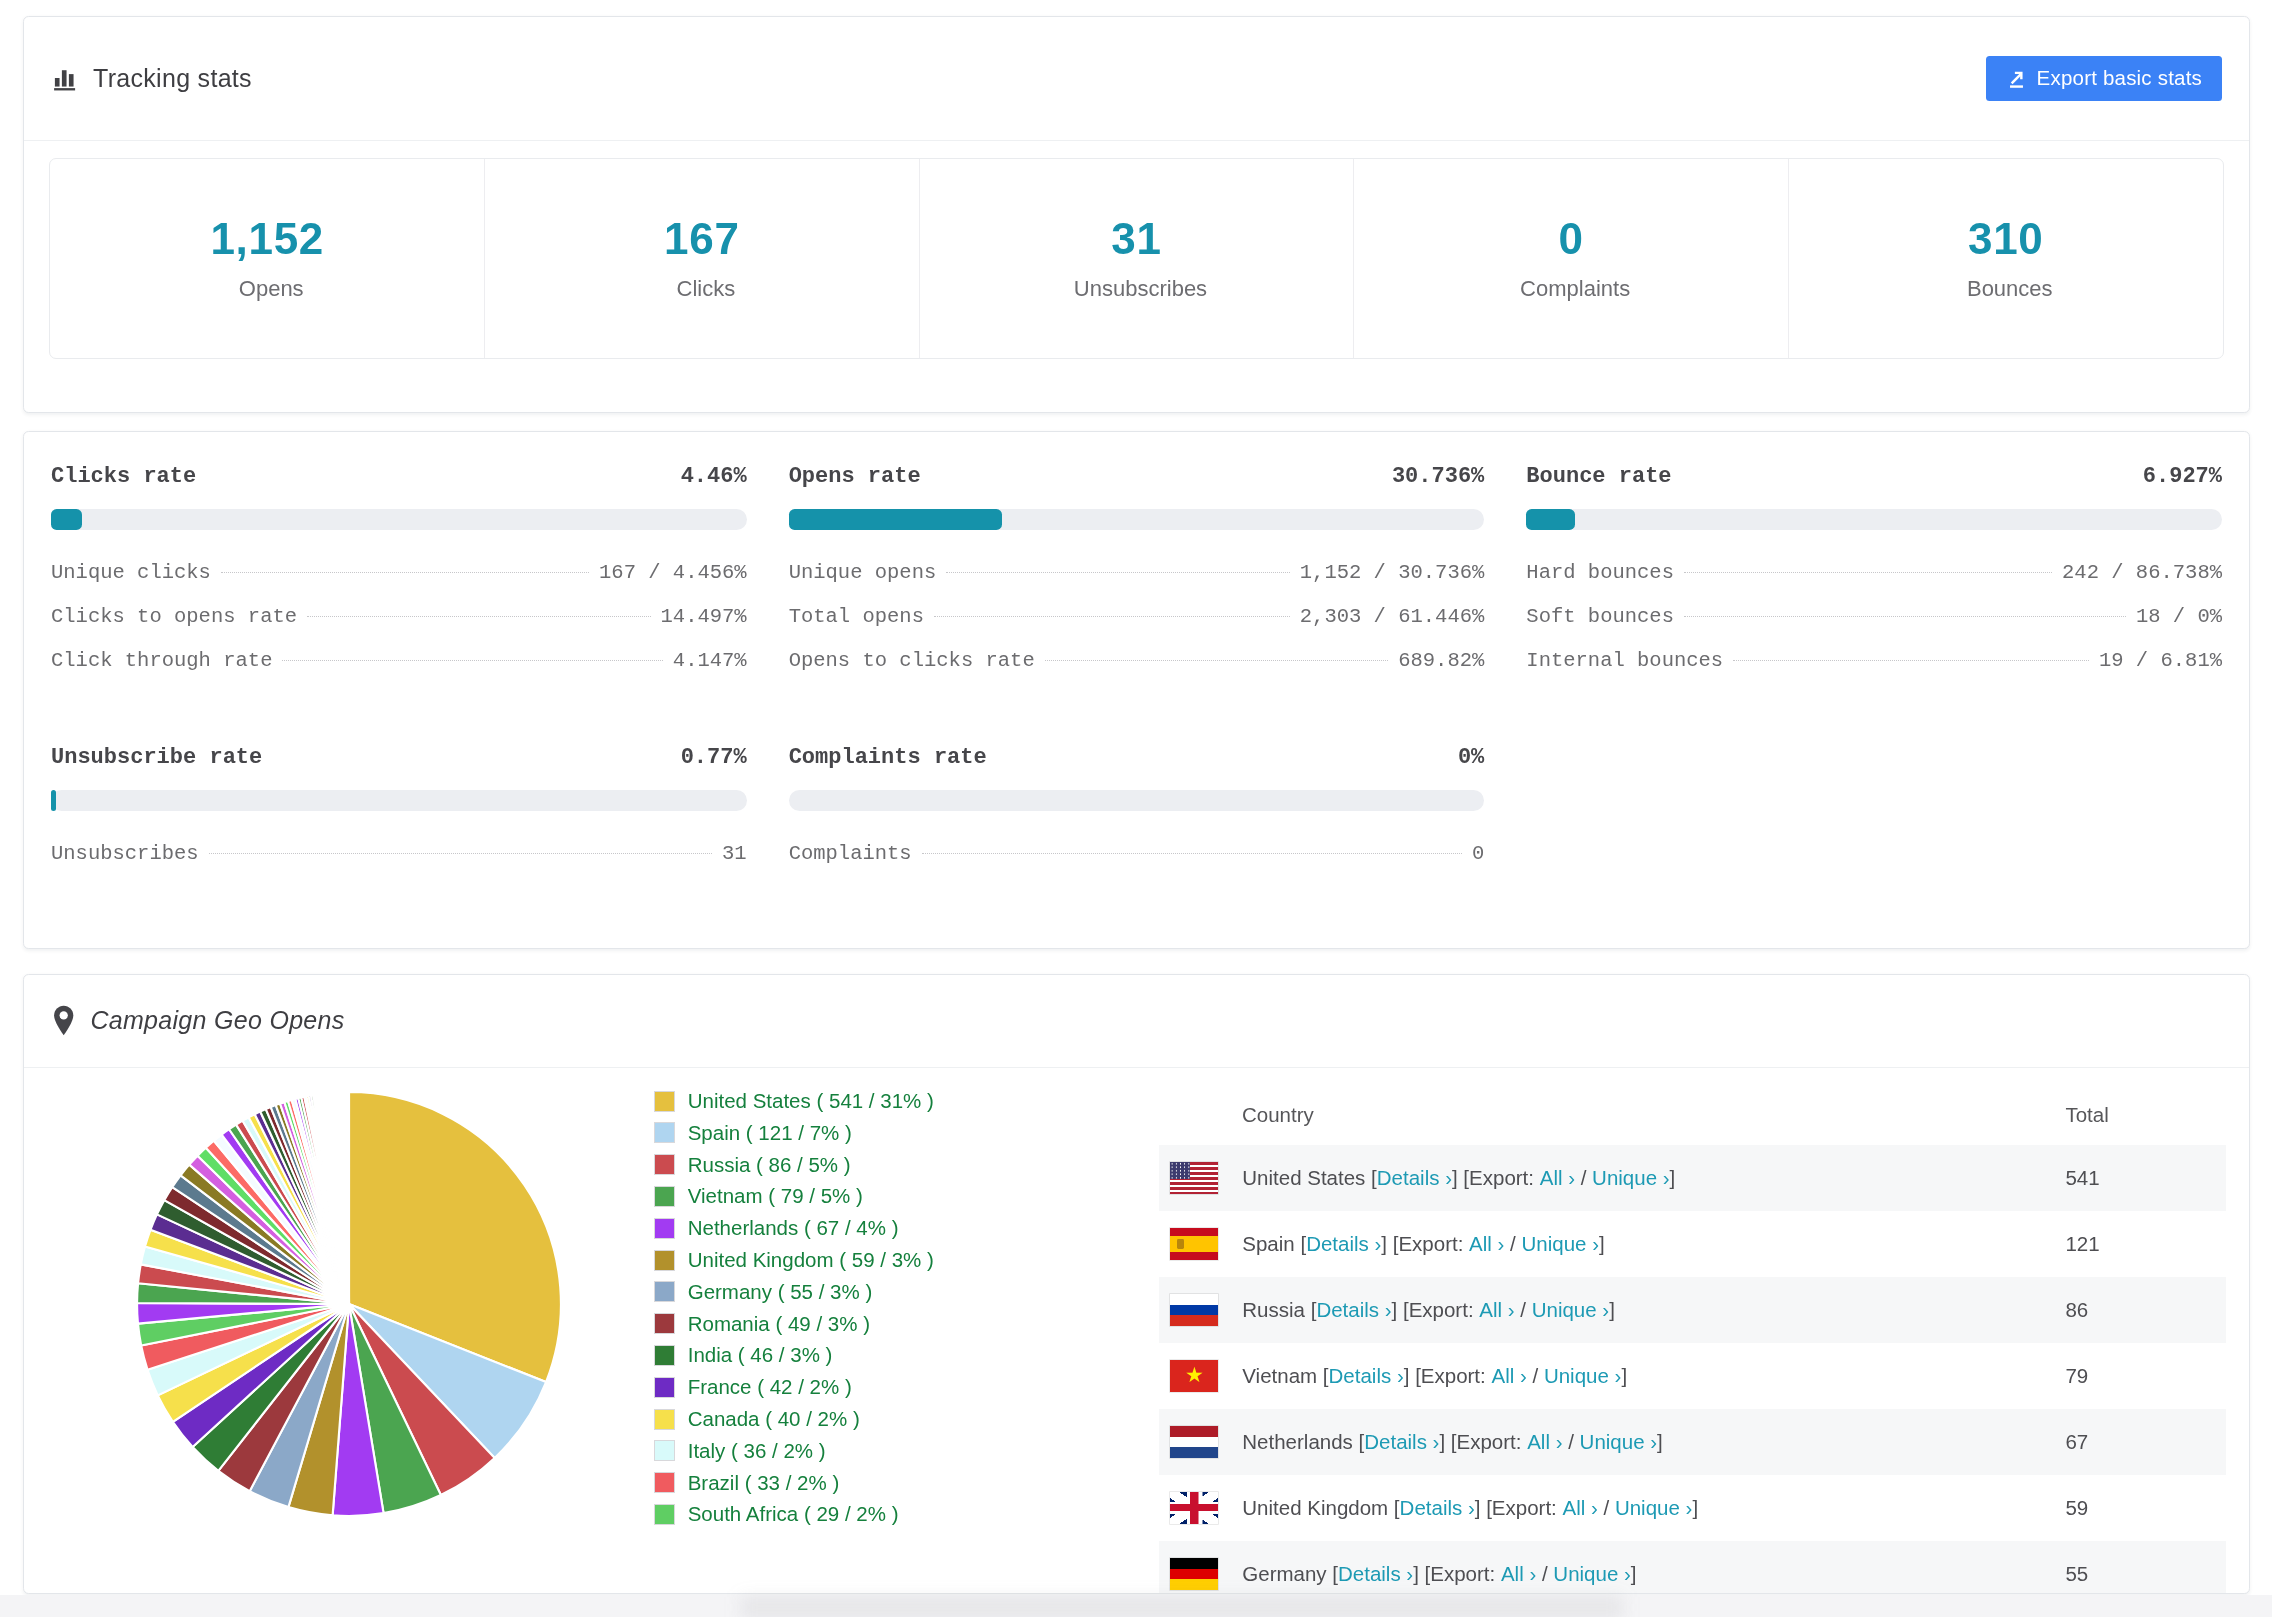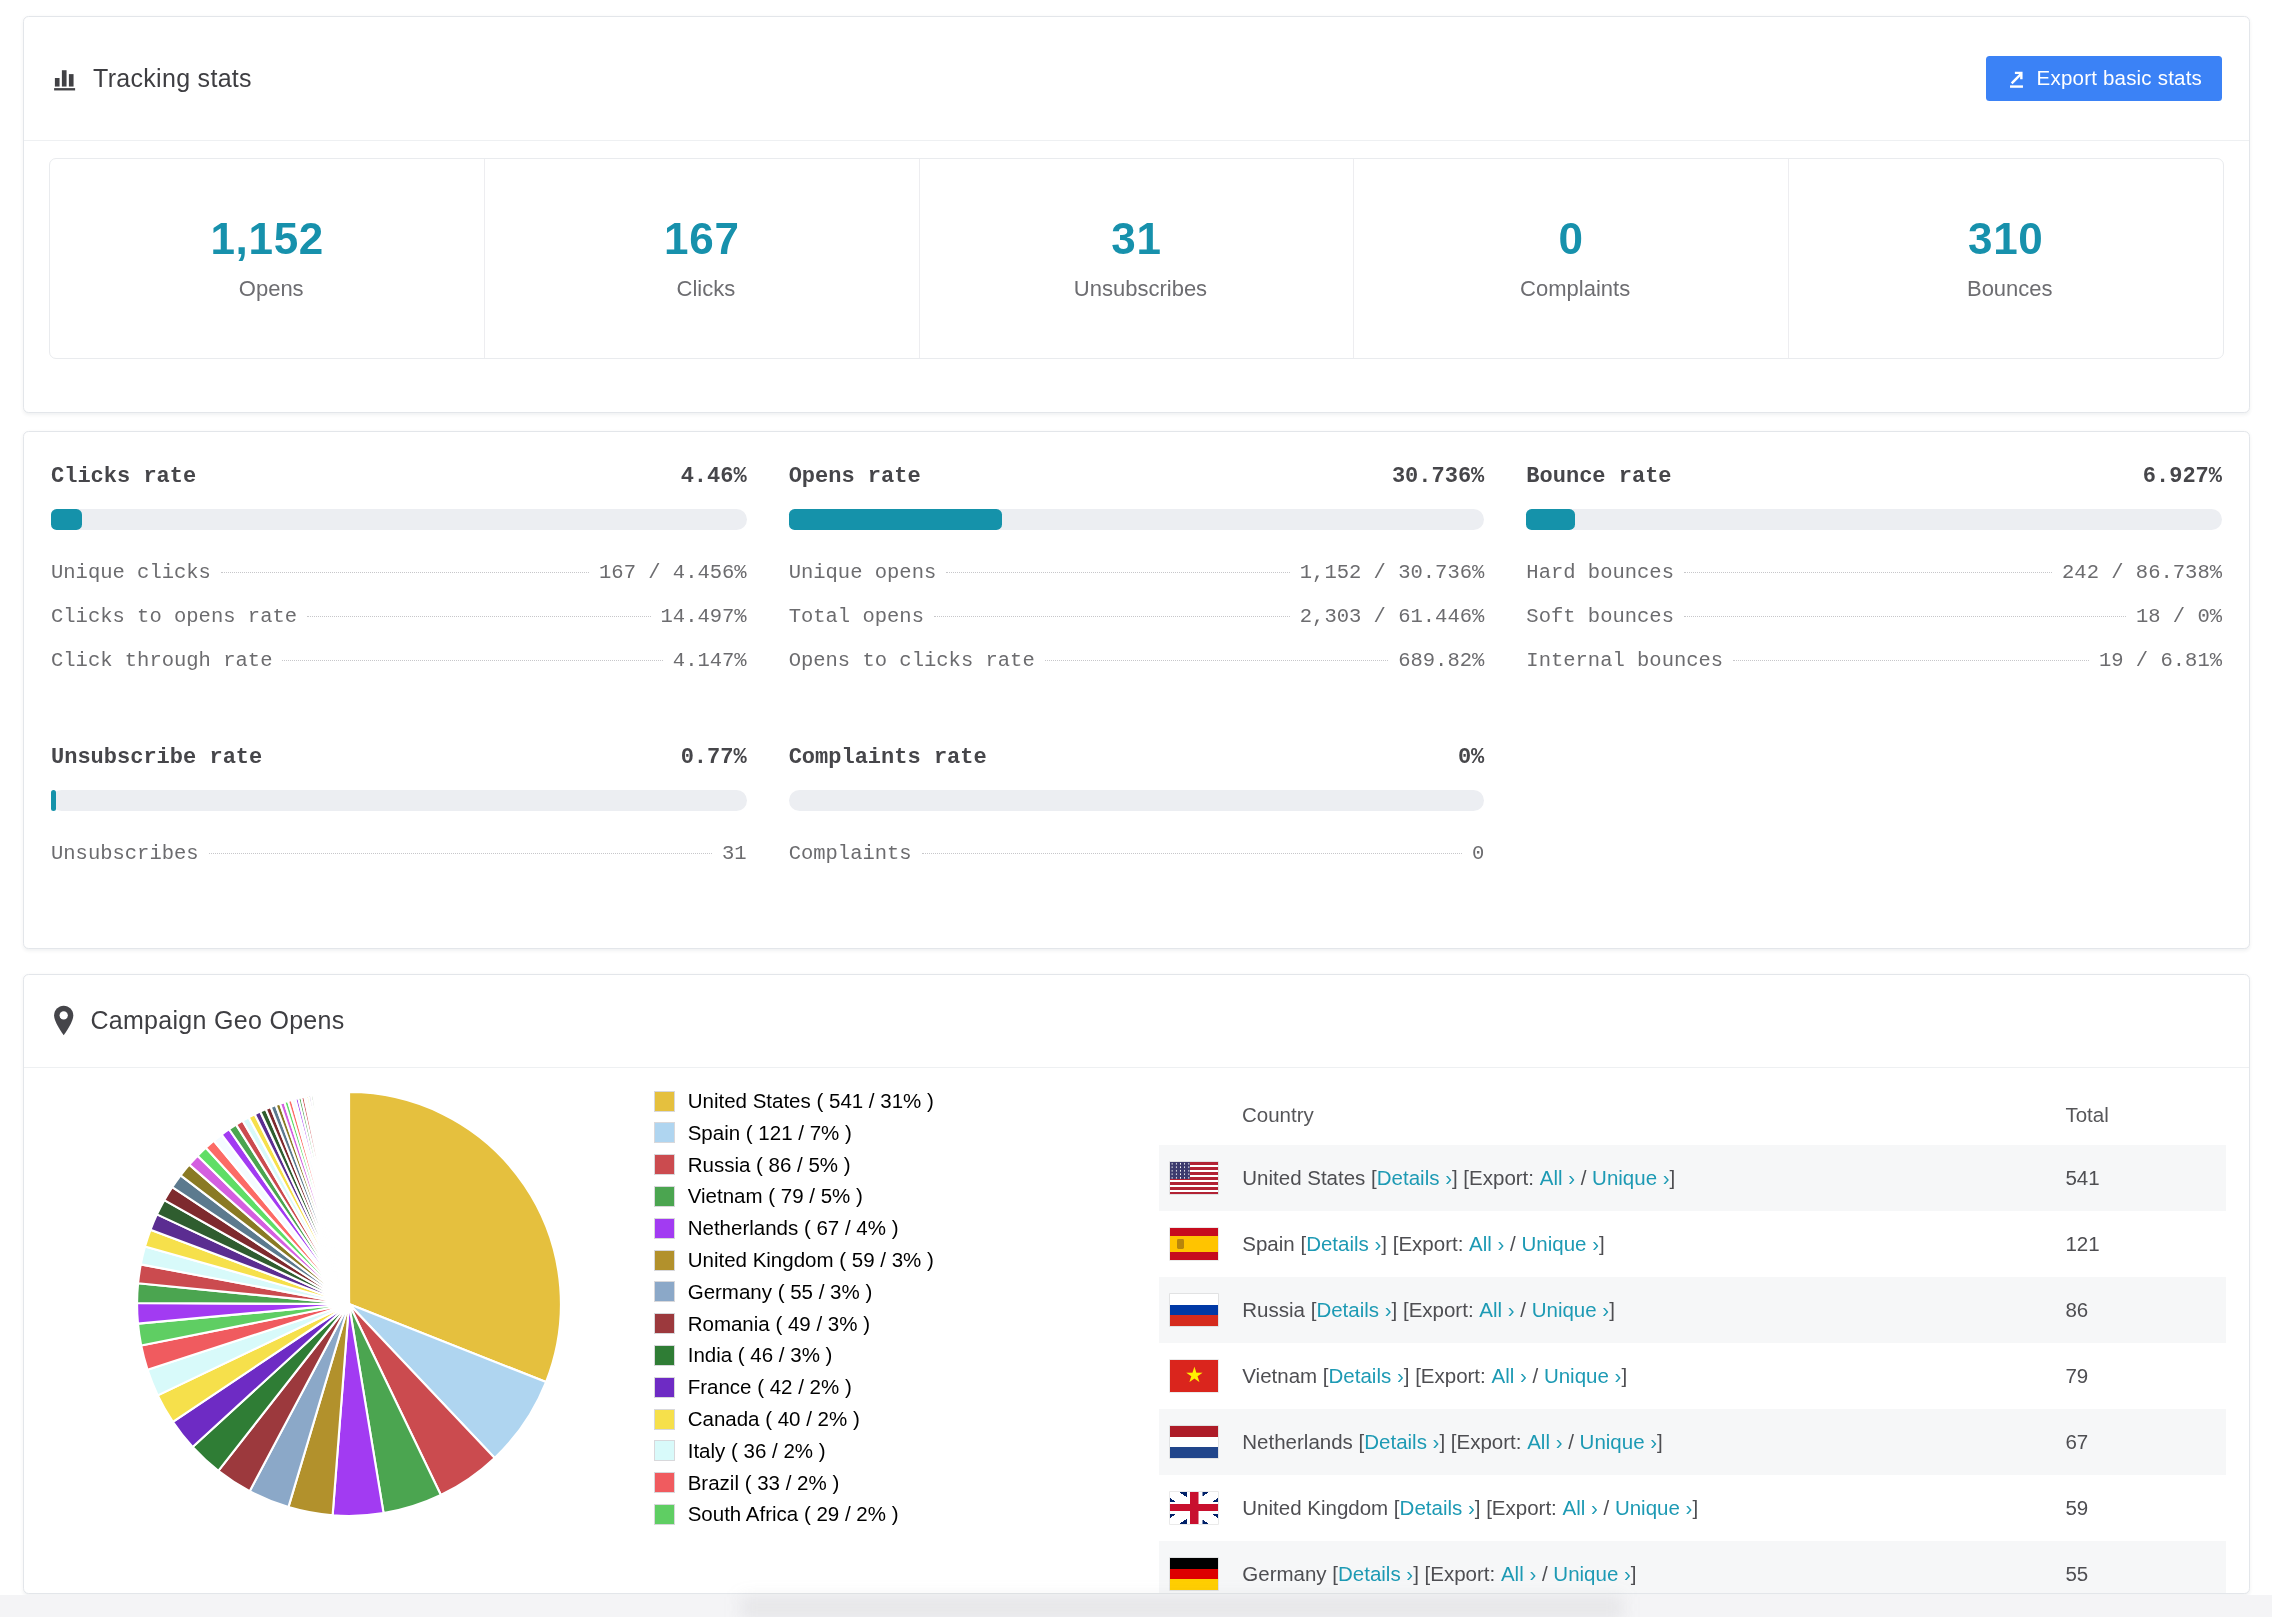--- a/index.html
+++ b/index.html
@@ -38,27 +38,27 @@
   .rates-grid{display:grid;grid-template-columns:repeat(3,1fr);column-gap:42px;row-gap:52px;}
   .rate-title-row{display:flex;justify-content:space-between;align-items:baseline;font-size:22px;font-weight:700;color:#46464a;margin-bottom:20px;}
   .rate-bar{height:21px;background:#eceef2;border-radius:10.6px;position:relative;}
   .rate-fill{position:absolute;left:0;top:0;bottom:0;background:#1592aa;border-radius:5.6px;}
   .rate-rows{margin-top:31px;}
   .metric-row{display:flex;align-items:baseline;font-size:20.5px;color:#6c6c6f;margin-bottom:21px;}
   .metric-leader{flex:1;border-bottom:1.4px dotted #c7c7ca;margin:0 10px;transform:translateY(-5px);}
   .metric-value{white-space:nowrap;}
   
   #panel-geo{margin-top:25px;height:620px;overflow:hidden;}
-  .geo-head{height:92px;display:flex;align-items:center;padding:0 27px;}
+  .geo-head{height:92px;display:flex;align-items:center;padding:0 27px;font-style:italic;}
   .geo-content{display:flex;align-items:flex-start;padding:17px 22.6px 0 106px;}
   .pie-box{width:438px;height:438px;flex:none;}
   .legend{margin-left:86px;width:332px;flex:none;padding-top:4.2px;}
   .legend-item{display:flex;align-items:center;margin-bottom:7.8px;}
   .legend-swatch{width:21px;height:21px;border:1.4px solid #d8d8db;box-sizing:border-box;margin-right:12.7px;flex:none;}
-  .legend-label{font-size:20.5px;color:#000000;white-space:nowrap;}
+  .legend-label{font-size:20.5px;color:#15803d;white-space:nowrap;}
   .geo-table{flex:1;margin-left:173px;font-size:20.5px;min-width:0;}
   .t-head{display:flex;height:60px;align-items:center;color:#565659;}
   .t-head .c1{flex:1;padding-left:83px;box-sizing:border-box;}
   .t-head .c2{width:161px;}
   .t-row{display:flex;height:66px;align-items:center;color:#4e4e52;}
   .t-row:nth-child(odd){background:#f6f7f8;}
   .t-row .c1{flex:1;display:flex;align-items:center;padding-left:11.3px;box-sizing:border-box;min-width:0;}
   .t-row .c2{width:161px;}
   .row-text{white-space:pre;}
   .geo-link{color:#1d9ab4;text-decoration:none;cursor:pointer;white-space:pre;}

